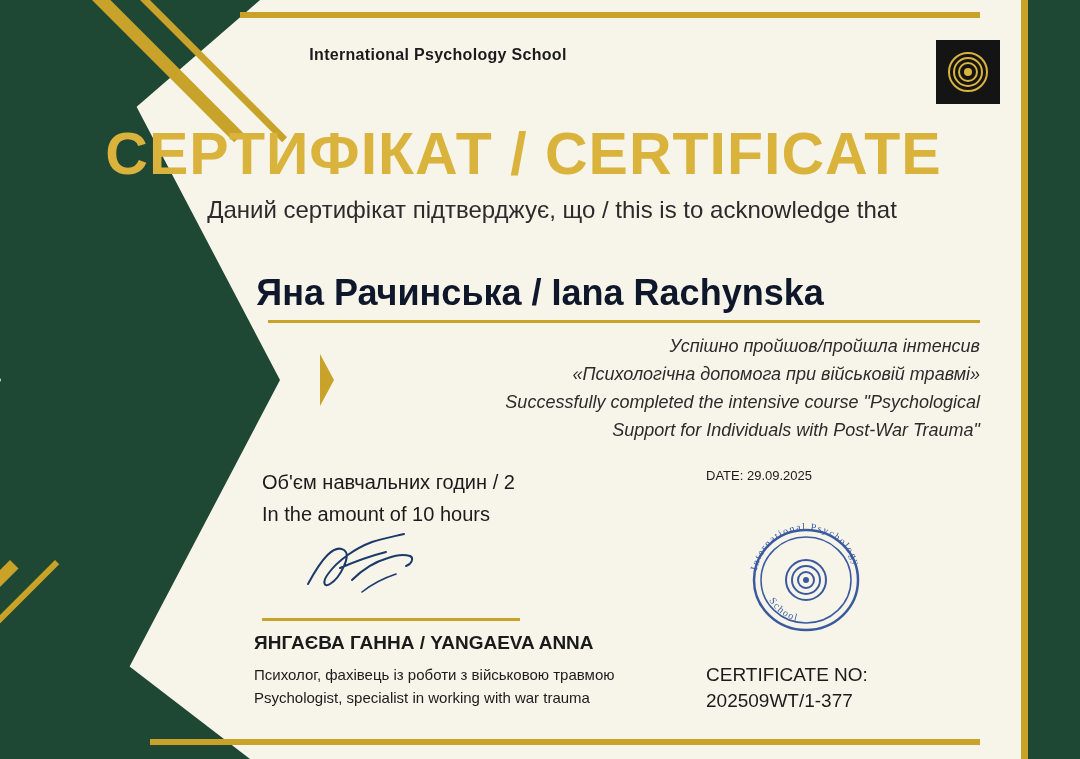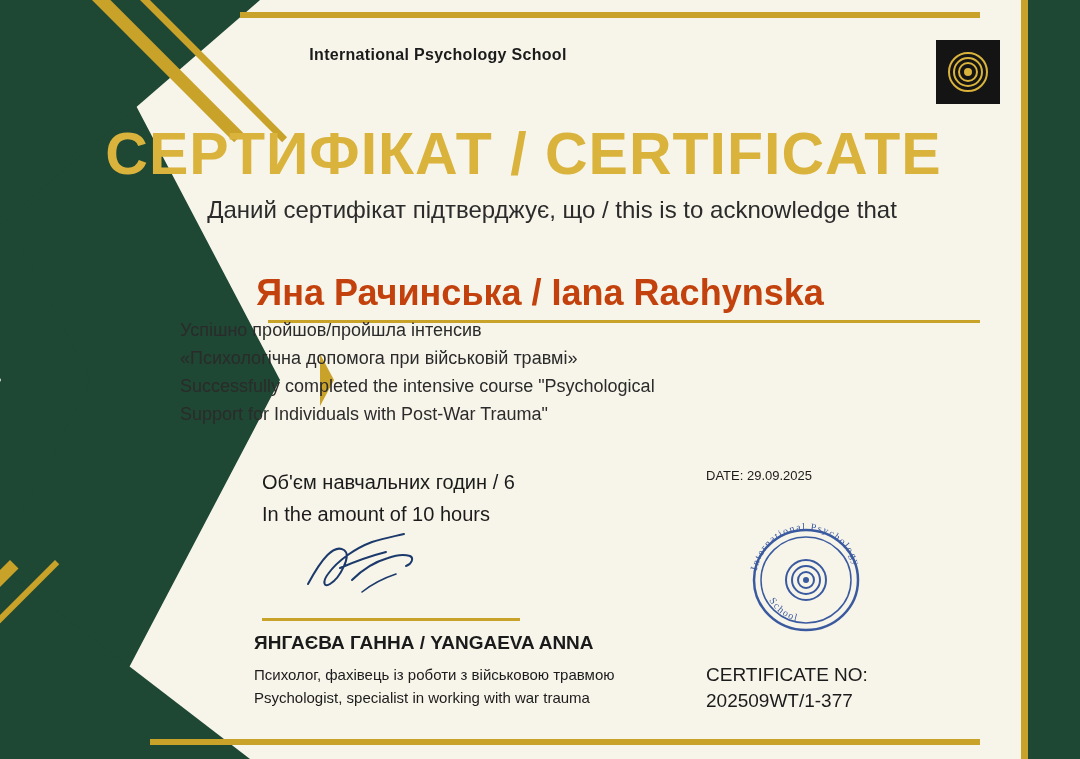--- a/index.html
+++ b/index.html
@@ -182,39 +182,40 @@
     color: #2b2b2b;
   }
   .recipient {
     position: absolute;
     top: 272px;
     left: 0;
     width: 1080px;
     text-align: center;
     font-size: 36px;
     font-weight: bold;
-    color: #c2410c;
+    color: #0f172a;
   }
   .recipient-rule {
     position: absolute;
     top: 320px;
     left: 268px;
     width: 712px;
     height: 3px;
     background: #c9a22a;
   }
   .course-block {
     position: absolute;
-    top: 316px;
+    top: 332px;
     left: 180px;
     width: 800px;
-    text-align: left;
+    text-align: right;
     font-size: 18px;
     line-height: 28px;
     color: #2b2b2b;
+    font-style: italic;
   }
   .course-block .line-ua-1 { display: block; }
   .course-block .line-ua-2 { display: block; }
   .course-block .line-en-1 { display: block; }
   .course-block .line-en-2 { display: block; }
 
   .hours {
     position: absolute;
     top: 466px;
     left: 262px;
@@ -324,21 +325,21 @@
     <div class="deco gold-stroke recipient-rule"></div>
 
     <div class="course-block">
       <span class="line-ua-1">Успішно пройшов/пройшла інтенсив</span>
       <span class="line-ua-2">«Психологічна допомога при військовій травмі»</span>
       <span class="line-en-1">Successfully completed the intensive course "Psychological</span>
       <span class="line-en-2">Support for Individuals with Post-War Trauma"</span>
     </div>
 
     <div class="hours">
-      <span>Об'єм навчальних годин / 6</span>
+      <span>Об'єм навчальних годин / 2</span>
       <span>In the amount of 10 hours</span>
     </div>
 
     <div class="date">DATE: 29.09.2025</div>
 
     <div class="signature">
       <svg width="130" height="90" viewBox="0 0 130 90">
         <path d="M8 62 C 22 36, 34 22, 44 28 C 52 33, 40 56, 30 62 C 24 66, 22 60, 28 52 C 38 38, 56 26, 72 20
                  C 84 16, 96 14, 104 12 M 40 46 C 54 40, 70 34, 86 30
                  M 52 58 C 62 48, 74 40, 88 36 C 96 33, 104 32, 110 34 C 114 36, 112 42, 106 44" fill="none" stroke="#1b3a6b" stroke-width="2" stroke-linecap="round"></path>

